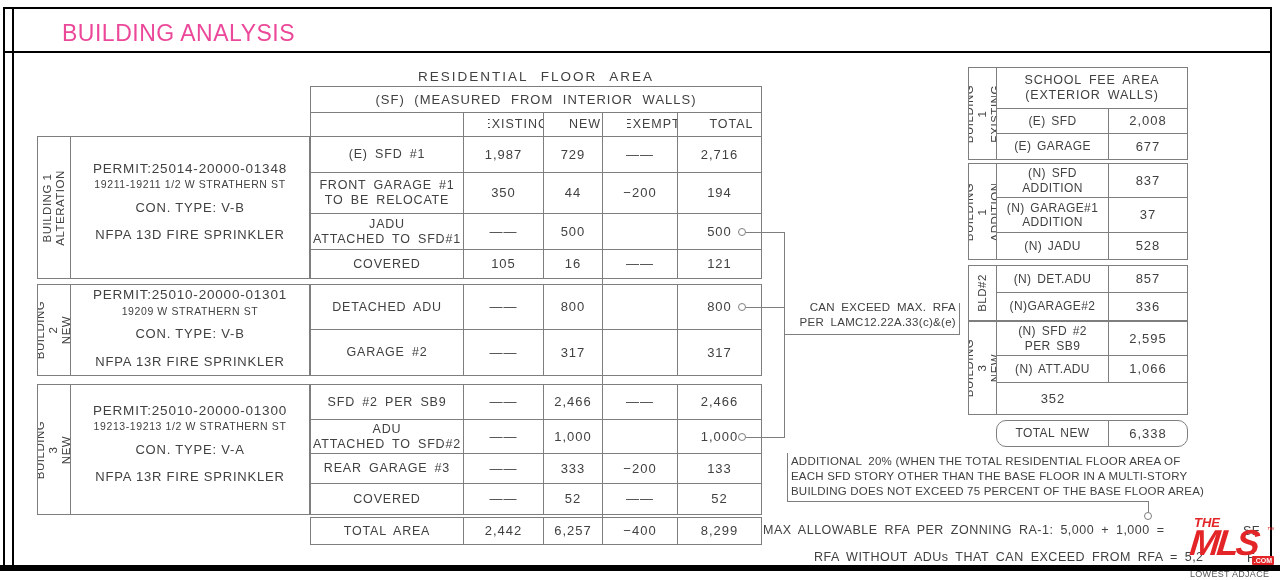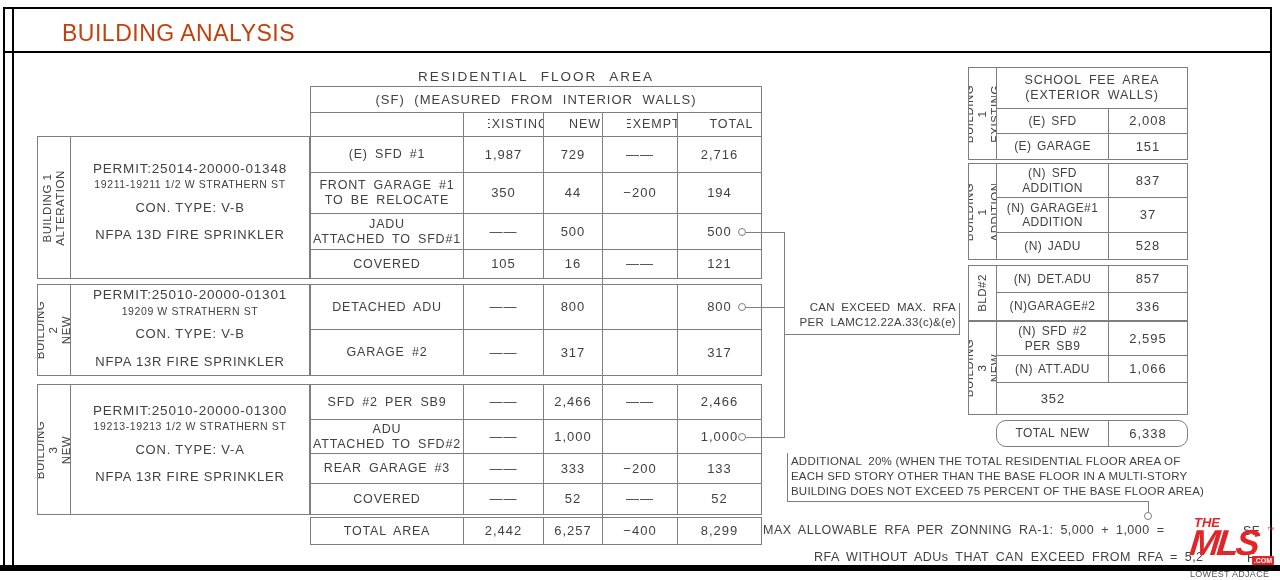--- a/index.html
+++ b/index.html
@@ -24,21 +24,21 @@
   .rot{position:relative;}
   .rot>span{position:absolute;left:50%;top:50%;transform:translate(-50%,-50%) rotate(-90deg);
         white-space:pre-line;text-align:center;line-height:1.15;font-size:11.5px;letter-spacing:.5px;}
   .pc{flex-direction:column;justify-content:center;padding-bottom:12px;}
   .p1{font-size:13.5px;letter-spacing:.8px;}
   .p2{font-size:10.5px;letter-spacing:.6px;margin-top:2px;}
   .p3{font-size:13px;letter-spacing:.8px;margin-top:9px;}
   .p4{font-size:13px;letter-spacing:.8px;margin-top:12px;}
   .circ{position:absolute;width:8px;height:8px;border:1px solid var(--ln);border-radius:50%;
         background:#fff;box-sizing:border-box;z-index:3;}
-  .sheet-title{position:absolute;left:62px;top:20px;font-size:23px;letter-spacing:.5px;color:#c2410c;z-index:5;}
+  .sheet-title{position:absolute;left:62px;top:20px;font-size:23px;letter-spacing:.5px;color:#ec4899;z-index:5;}
   .mt-title{position:absolute;left:310px;top:69px;width:452px;text-align:center;
         font-size:13.5px;letter-spacing:2px;word-spacing:7px;z-index:2;}
   .callout{position:absolute;left:788px;top:300px;width:168px;text-align:right;
         font-size:11.5px;line-height:15px;letter-spacing:.3px;word-spacing:3px;z-index:3;}
   .note{position:absolute;left:791px;top:454px;font-size:11.5px;line-height:14.8px;
         letter-spacing:.2px;z-index:3;}
   .note div{white-space:pre;}
   .botline{position:absolute;font-size:12.5px;letter-spacing:.5px;word-spacing:3px;white-space:pre;z-index:3;}
   .logo{position:absolute;left:1191px;top:514px;width:81px;height:55px;z-index:6;}
   .logo .the{position:absolute;left:3px;top:1px;font-size:13px;font-style:italic;font-weight:800;color:var(--red);}
@@ -178,21 +178,21 @@
   </div>
 
   <div class="grid" style="left:968px;top:67px;grid-template-columns:28px 112px 78px;grid-template-rows:41px 25px 25px;">
     <div class="cell rot nb" style="grid-row:1/4;"><span>BUILDING 1
 EXISTING</span></div>
     <div class="cell shead nr" style="grid-column:2/4;">SCHOOL FEE AREA
 (EXTERIOR WALLS)</div>
     <div class="cell slbl">(E) SFD</div>
     <div class="cell snum nr">2,008</div>
     <div class="cell slbl nb">(E) GARAGE</div>
-    <div class="cell snum nb nr">151</div>
+    <div class="cell snum nb nr">677</div>
   </div>
 
   <div class="grid" style="left:968px;top:163px;grid-template-columns:28px 112px 78px;grid-template-rows:34px 35px 26px;">
     <div class="cell rot nb" style="grid-row:1/4;"><span>BUILDING 1
 ADDITION</span></div>
     <div class="cell slbl">(N) SFD
 ADDITION</div>
     <div class="cell snum nr">837</div>
     <div class="cell slbl">(N) GARAGE#1
 ADDITION</div>

